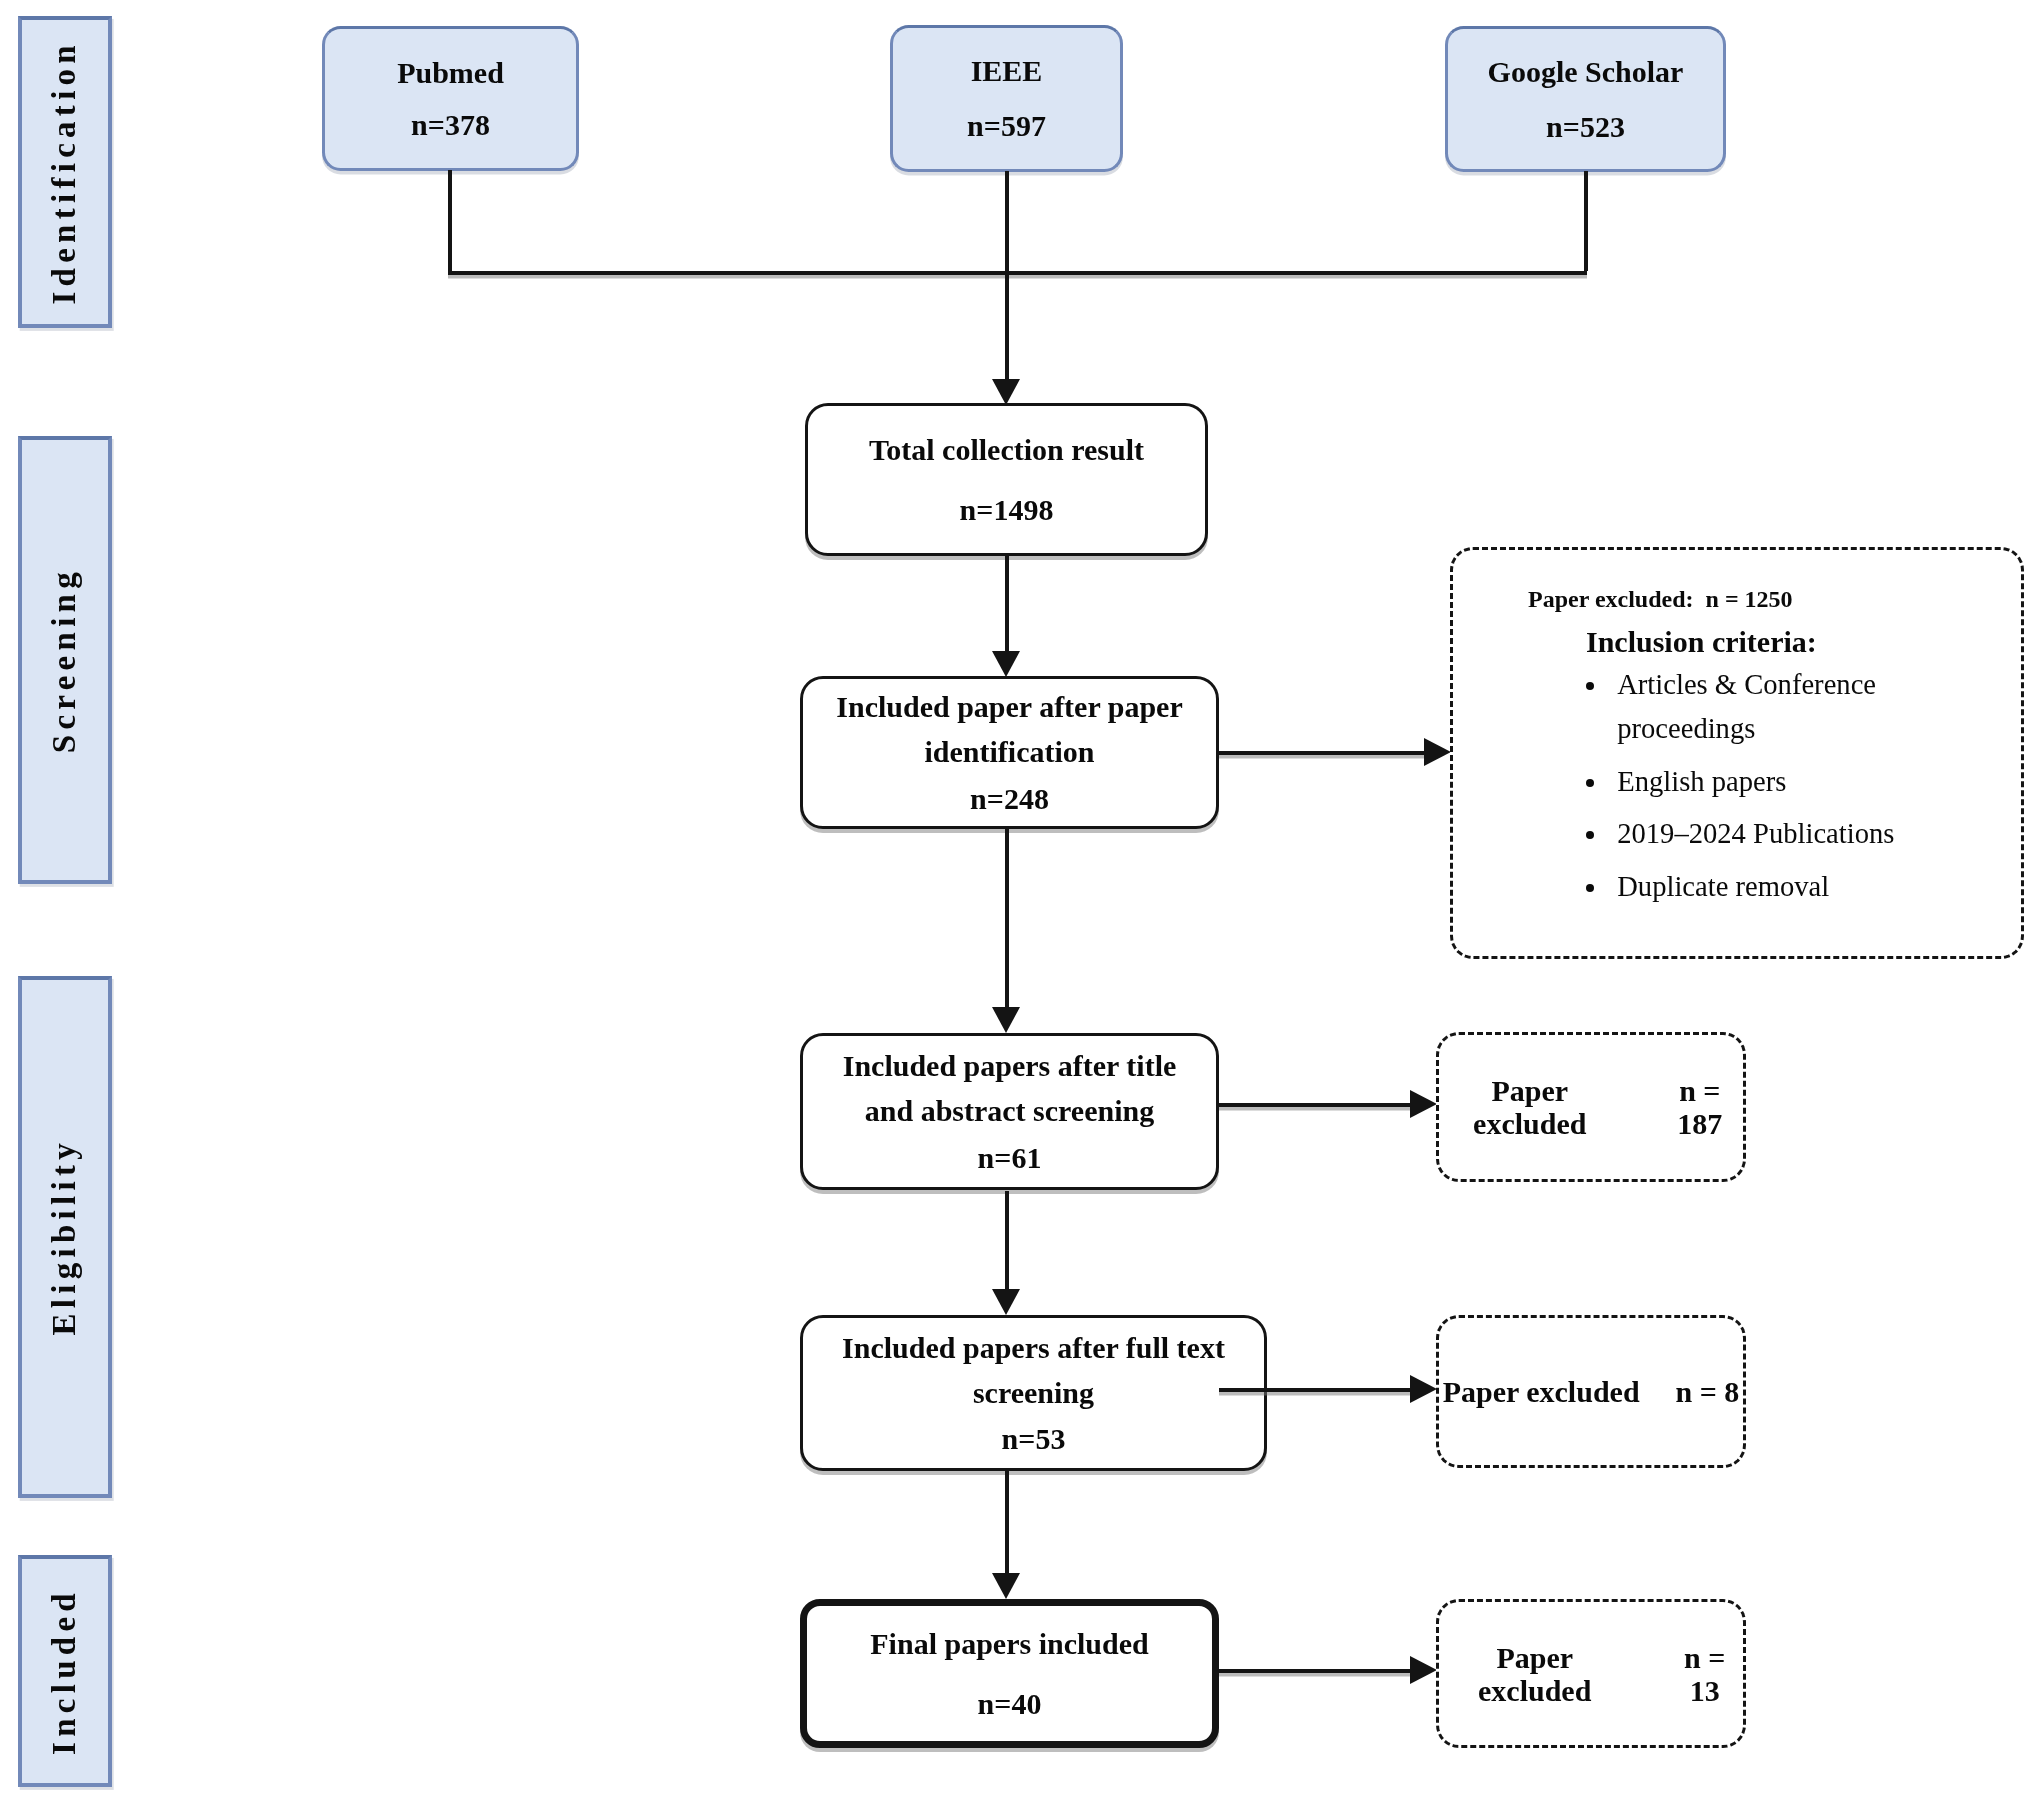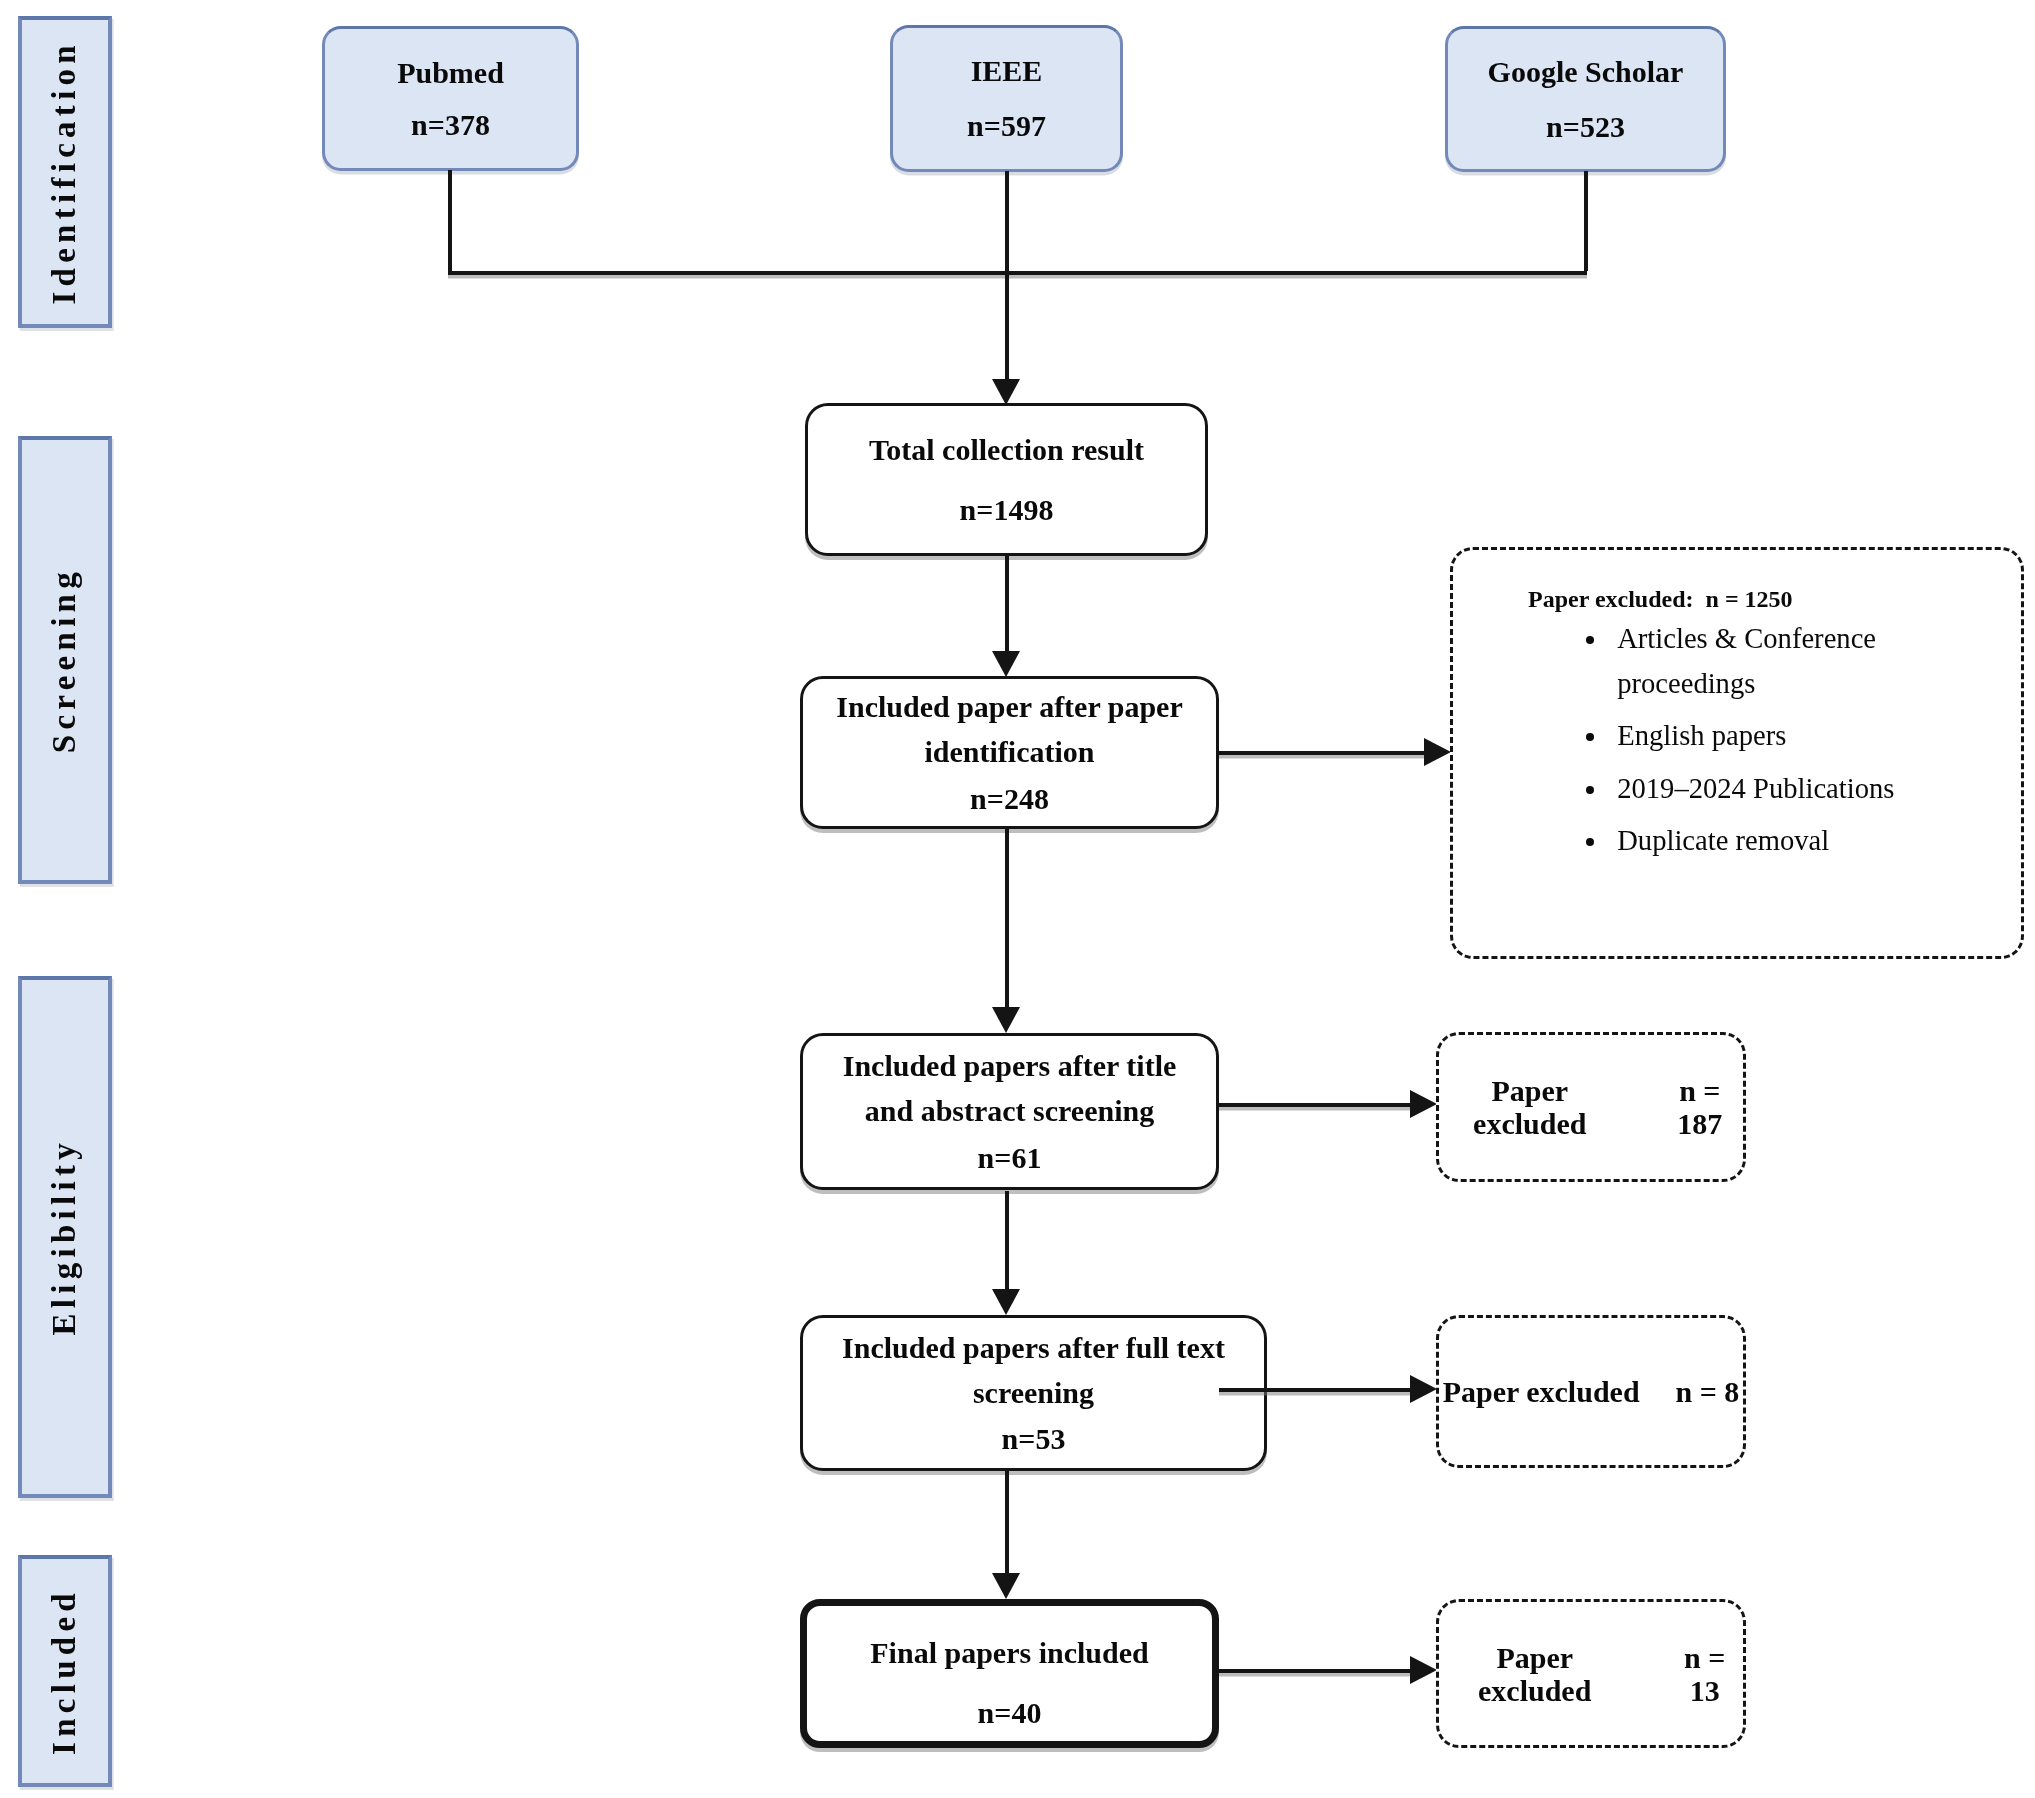--- a/index.html
+++ b/index.html
@@ -50,21 +50,21 @@
     border-radius:23px;
     box-sizing:border-box;
     display:flex;flex-direction:column;align-items:center;justify-content:center;
     text-align:center;
     padding:5.8px 16.3px;
     box-shadow:0 4.1px 0 rgba(110,110,110,0.45);
   }
   .flow .t1,.flow .t2{font-weight:bold;font-size:30px;line-height:1.5;}
   .flow.gap2{gap:15px;}
   .flow.gap3{gap:1.2px;}
-  .flow.final{border-width:7px;border-radius:20px;justify-content:flex-end;}
+  .flow.final{border-width:7px;border-radius:20px;}
   
   .dash{
     position:absolute;
     background:#ffffff;
     border:3.5px dashed #141414;
     border-radius:23px;
     box-sizing:border-box;
   }
   .dash.small{
     display:flex;flex-direction:row;align-items:center;justify-content:center;
@@ -155,20 +155,21 @@
   <div class="flow gap3" style="left:800px;top:676px;width:419px;height:153px;">
     <div class="t1">Included paper after paper identification</div>
     <div class="t2">n=248</div>
   </div>
 
   <div class="hline" style="left:1219px;top:751px;width:207px;"></div>
   <div class="arr-right" style="left:1424px;top:738px;"></div>
 
   <div class="dash excl-main" style="left:1450px;top:547px;width:574px;height:412px;">
     <div class="h1">Paper excluded:  n = 1250</div>
+    <div class="h2">Inclusion criteria:</div>
     <ul>
       <li>Articles &amp; Conference proceedings</li>
       <li>English papers</li>
       <li>2019–2024 Publications</li>
       <li>Duplicate removal</li>
     </ul>
   </div>
 
   <div class="vline" style="left:1005px;top:829px;height:181px;"></div>
   <div class="arr-down" style="left:992px;top:1007px;"></div>

